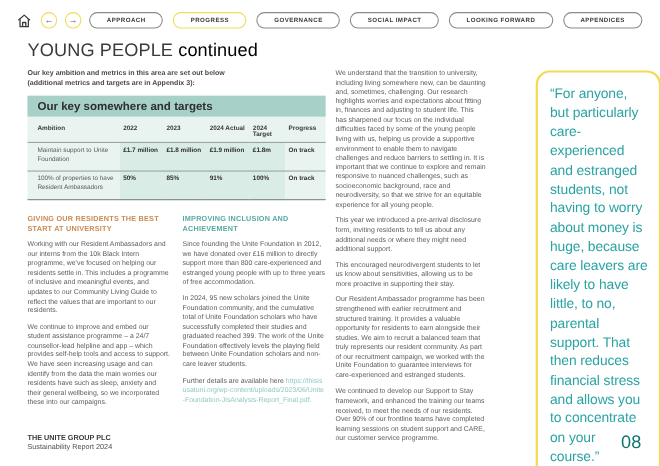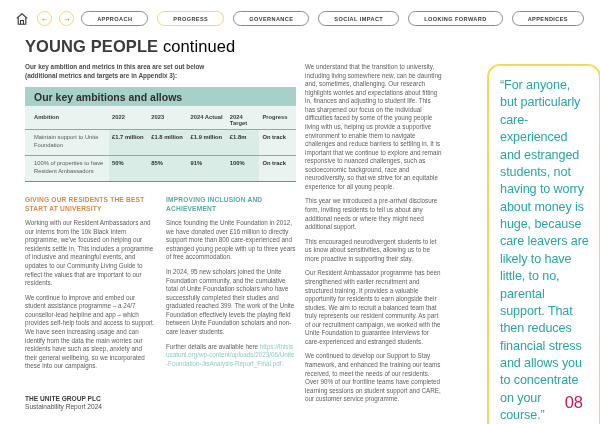--- a/index.html
+++ b/index.html
@@ -40,21 +40,21 @@
     font-size: 5.6px; font-weight: bold; letter-spacing: .4px;
     color: #3b3b3b;
     cursor: pointer;
     white-space: nowrap;
     background: #fff;
   }
   .pill.active { border: 1.6px solid #eedd55; }
 
   
   .page-title { margin: 9px 0 5px 25px; font-size: 16.5px; color: #3b3b3b; letter-spacing: .1px; }
-  .page-title .t-bold { font-weight: bold; }
+  .page-title .t-bold { font-weight: normal; }
   .page-title .t-light { font-weight: normal; color: #000000; }
 
   
   .main {
     display: flex;
     padding: 2px 14px 0 25px;
     gap: 9px;
   }
   .sec-left { width: 271px; flex: 0 0 auto; }
   .sec-mid { width: 137px; flex: 0 0 auto; padding-top: 0; }
@@ -117,21 +117,21 @@
     letter-spacing: -0.1px;
     margin-bottom: 8px;
   }
   .quote-attr { font-size: 6.4px; font-weight: bold; color: #3b3b3b; letter-spacing: .3px; }
   .aside { margin-top: 10px; }
 
   
   .footer-left { position: absolute; left: 25px; bottom: 14px; }
   .footer-company { font-size: 6.6px; font-weight: bold; color: #3b3b3b; }
   .footer-report { font-size: 6.6px; color: #4f4f4f; margin-top: 1px; }
-  .page-num { position: absolute; right: 17px; bottom: 12px; font-size: 16.5px; color: #be185d; }
+  .page-num { position: absolute; right: 17px; bottom: 12px; font-size: 16.5px; color: #0f766e; }
 </style>
 </head>
 <body>
 
 <div class="topbar">
   <div class="home-btn">
     <svg width="14" height="14" viewBox="0 0 24 24" fill="none" stroke="#3b3b3b" stroke-width="2" stroke-linejoin="round">
       <path d="M3 11 L12 3 L21 11"></path>
       <path d="M5.5 9.5 V21 H18.5 V9.5"></path>
       <path d="M9.5 21 V14.5 H14.5 V21"></path>
@@ -152,21 +152,21 @@
 <div class="page-title">
   <span class="t-bold">YOUNG PEOPLE</span><span class="t-light"> continued</span>
 </div>
 
 <div class="main">
 
   <div class="sec-left">
     <div class="intro">Our key ambition and metrics in this area are set out below (additional metrics and targets are in Appendix 3):</div>
 
     <div class="table-card">
-      <div class="table-title">Our key ambitions and allows</div>
+      <div class="table-title">Our key somewhere and targets</div>
       <table class="amb-table">
         <thead>
           <tr>
             <th class="c-amb">Ambition</th>
             <th class="c-y1">2022</th>
             <th class="c-y2">2023</th>
             <th class="c-y3">2024 Actual</th>
             <th class="c-y4">2024 Target</th>
             <th class="c-pr">Progress</th>
           </tr>

